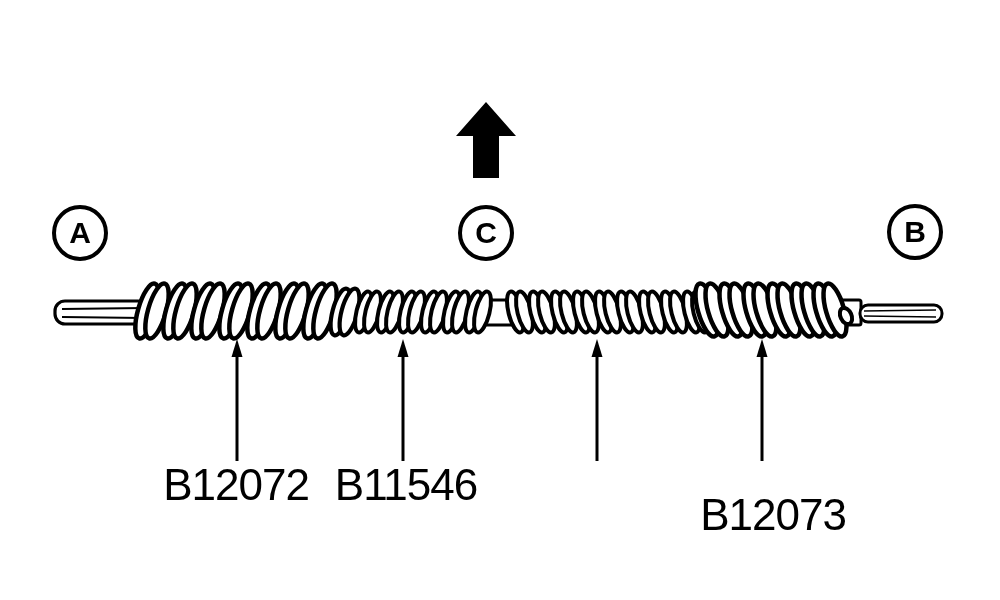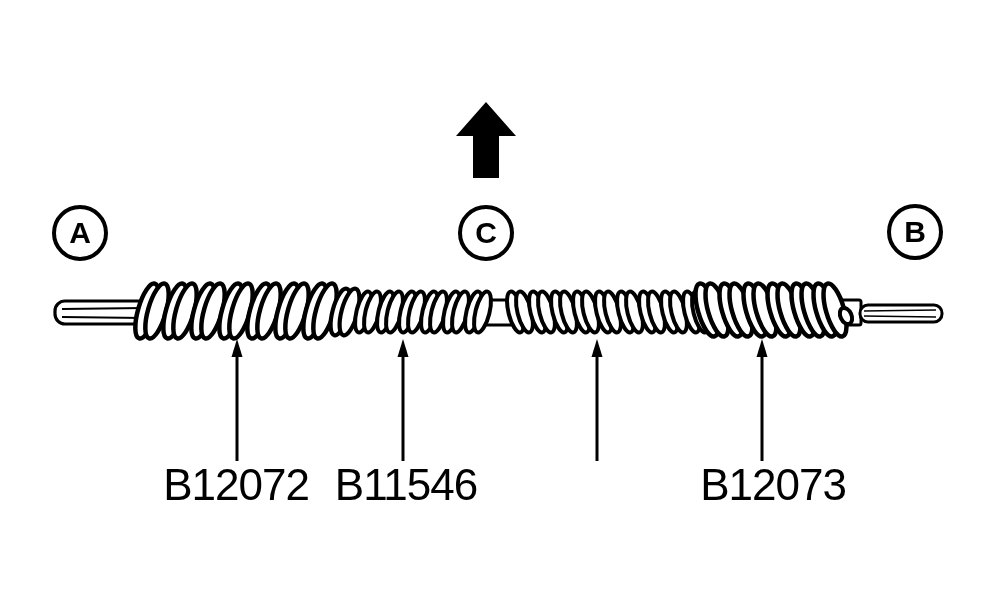--- a/index.html
+++ b/index.html
@@ -24,21 +24,21 @@
   .ref-b { left:887px; top:204px; }
   .part-label {
     position:absolute; top:463px;
     transform:translateX(-50%);
     font-size:44px; letter-spacing:-1px; line-height:1;
     white-space:nowrap;
   }
   .pl-0 { left:236px; }
   .pl-1 { left:406px; }
   .pl-2 { left:596px; }
-  .pl-3 { left:773px; }
+  .pl-3 { left:773px;margin-top:30px; }
 </style>
 </head>
 <body>
 
 <div class="stage">
 
   <svg id="diagram-svg" width="1000" height="600" viewBox="0 0 1000 600">
     <g id="g-auger">
         <rect x="142" y="300" width="719" height="25" rx="2" fill="#ffffff" stroke="#000000" stroke-width="3"></rect>
         <rect x="55" y="301" width="93" height="23" rx="10" fill="#ffffff" stroke="#000000" stroke-width="3.2"></rect>

